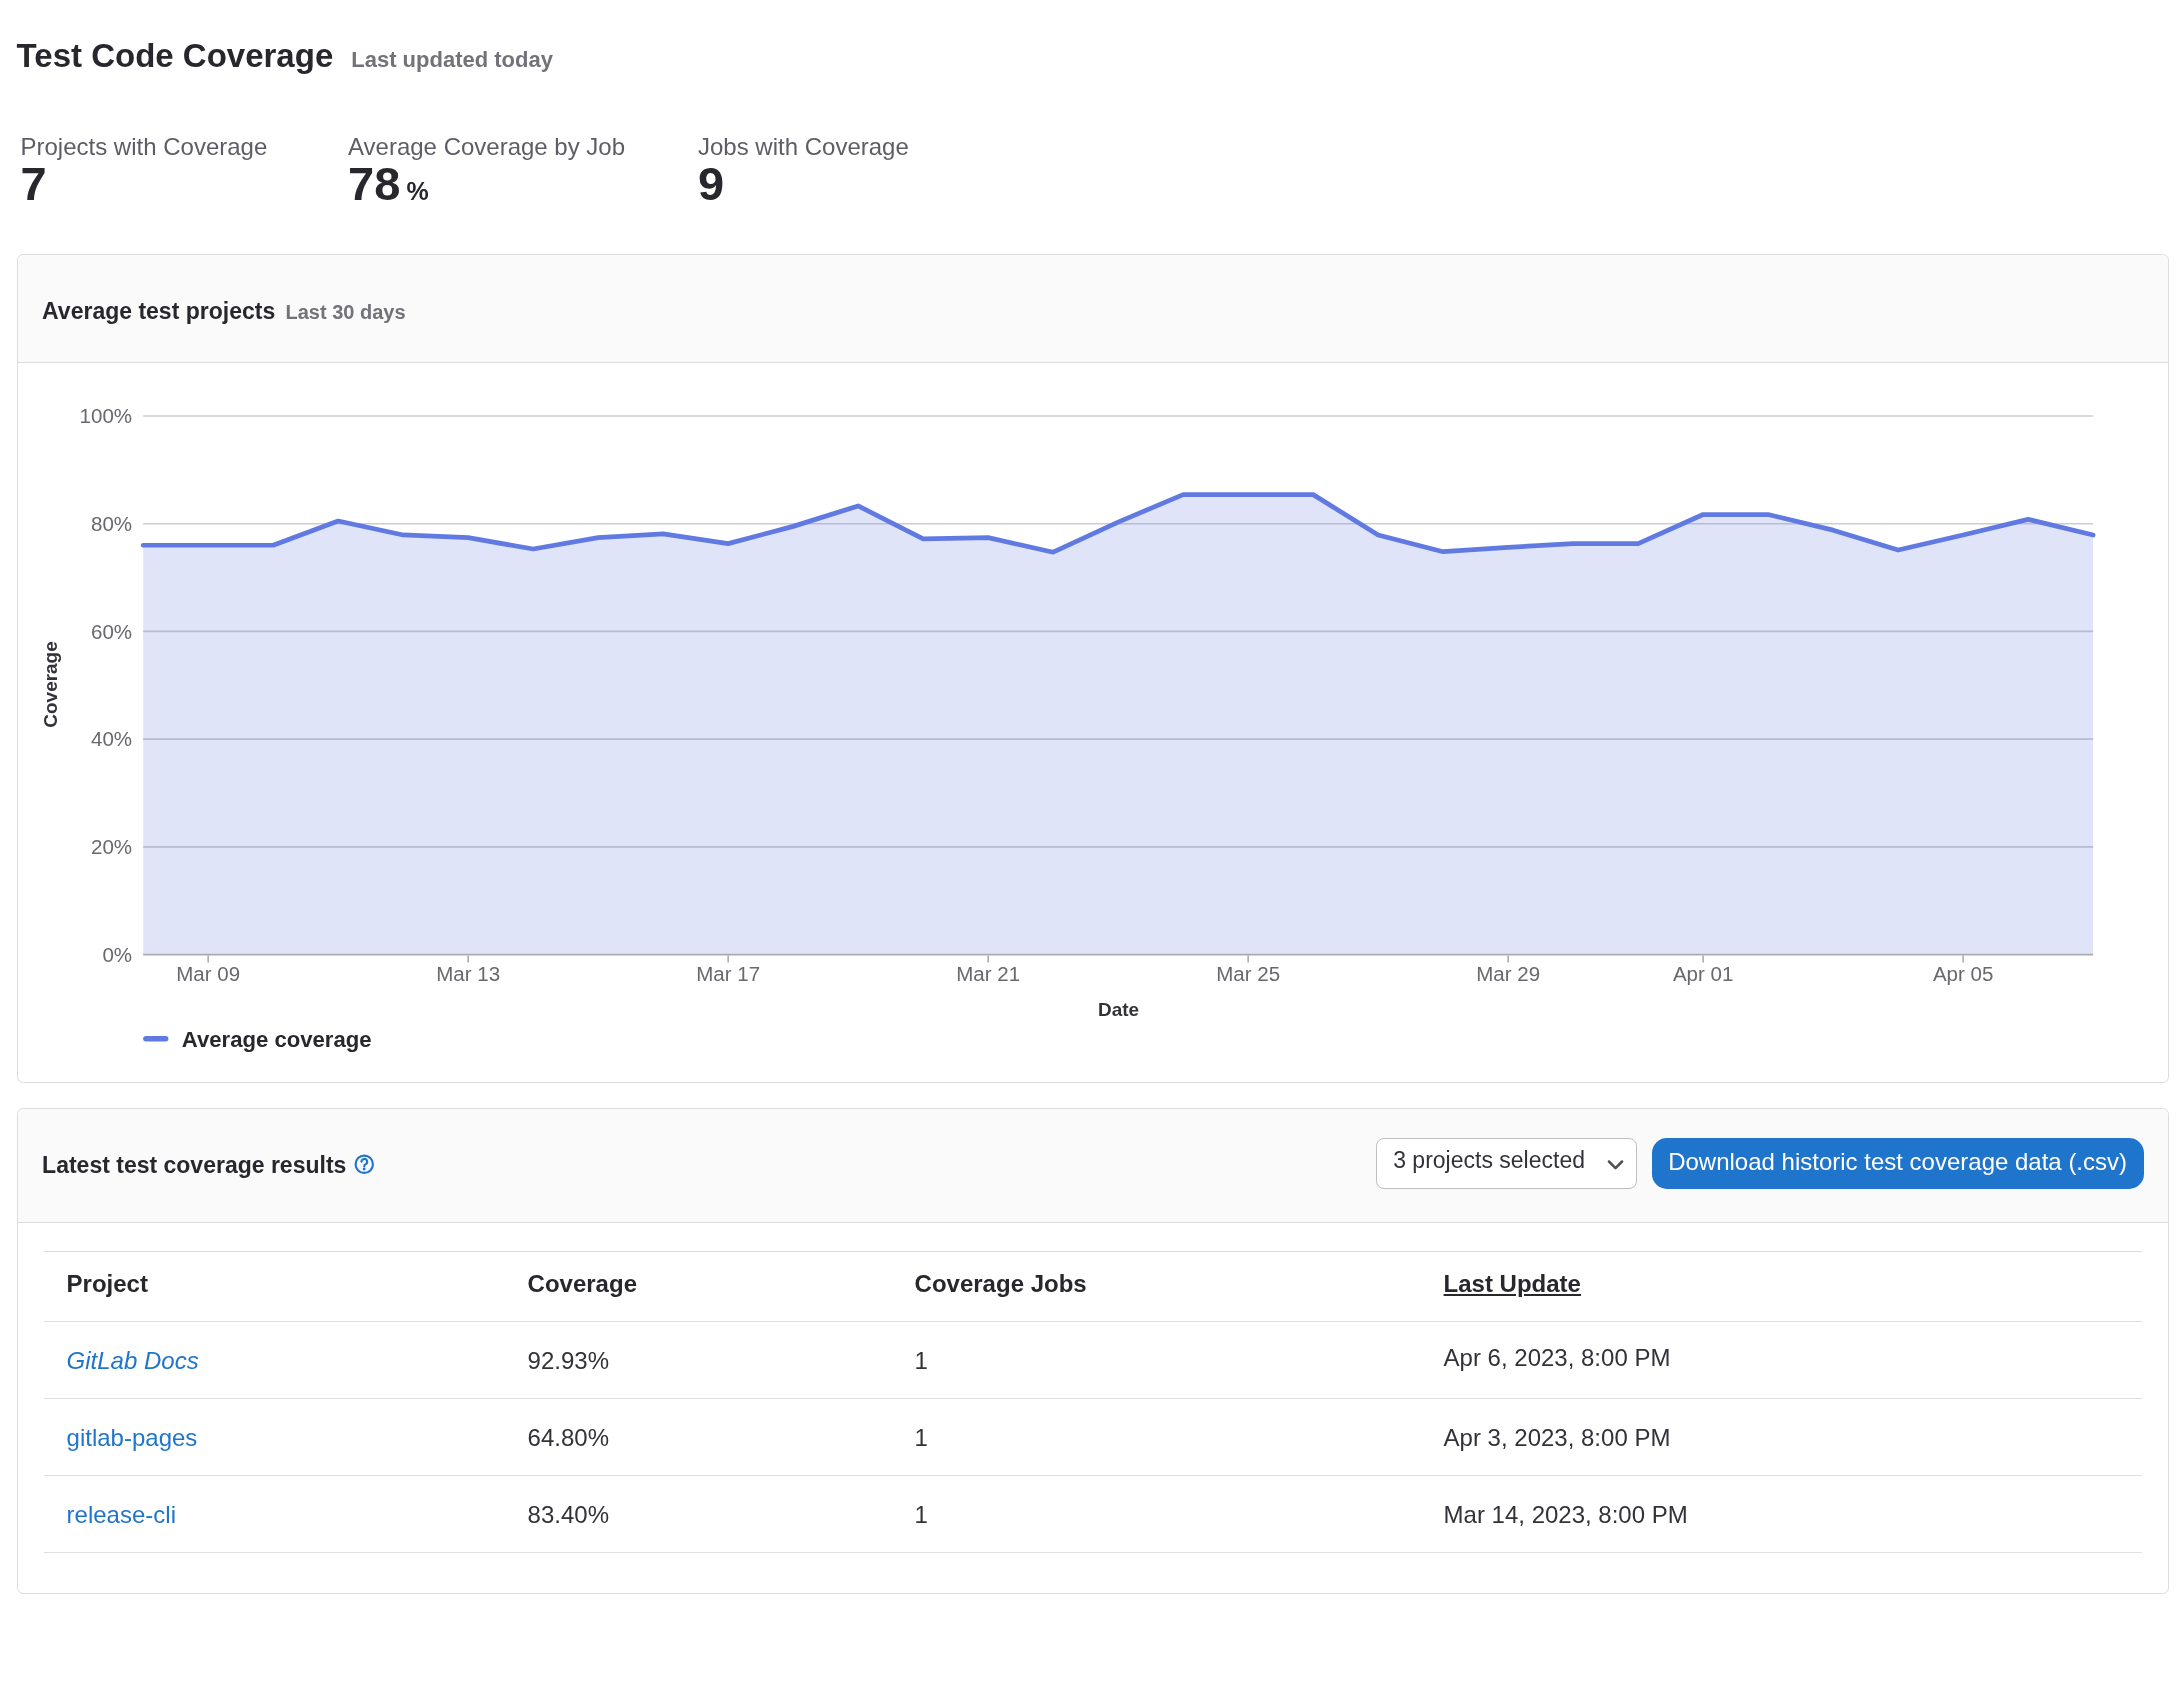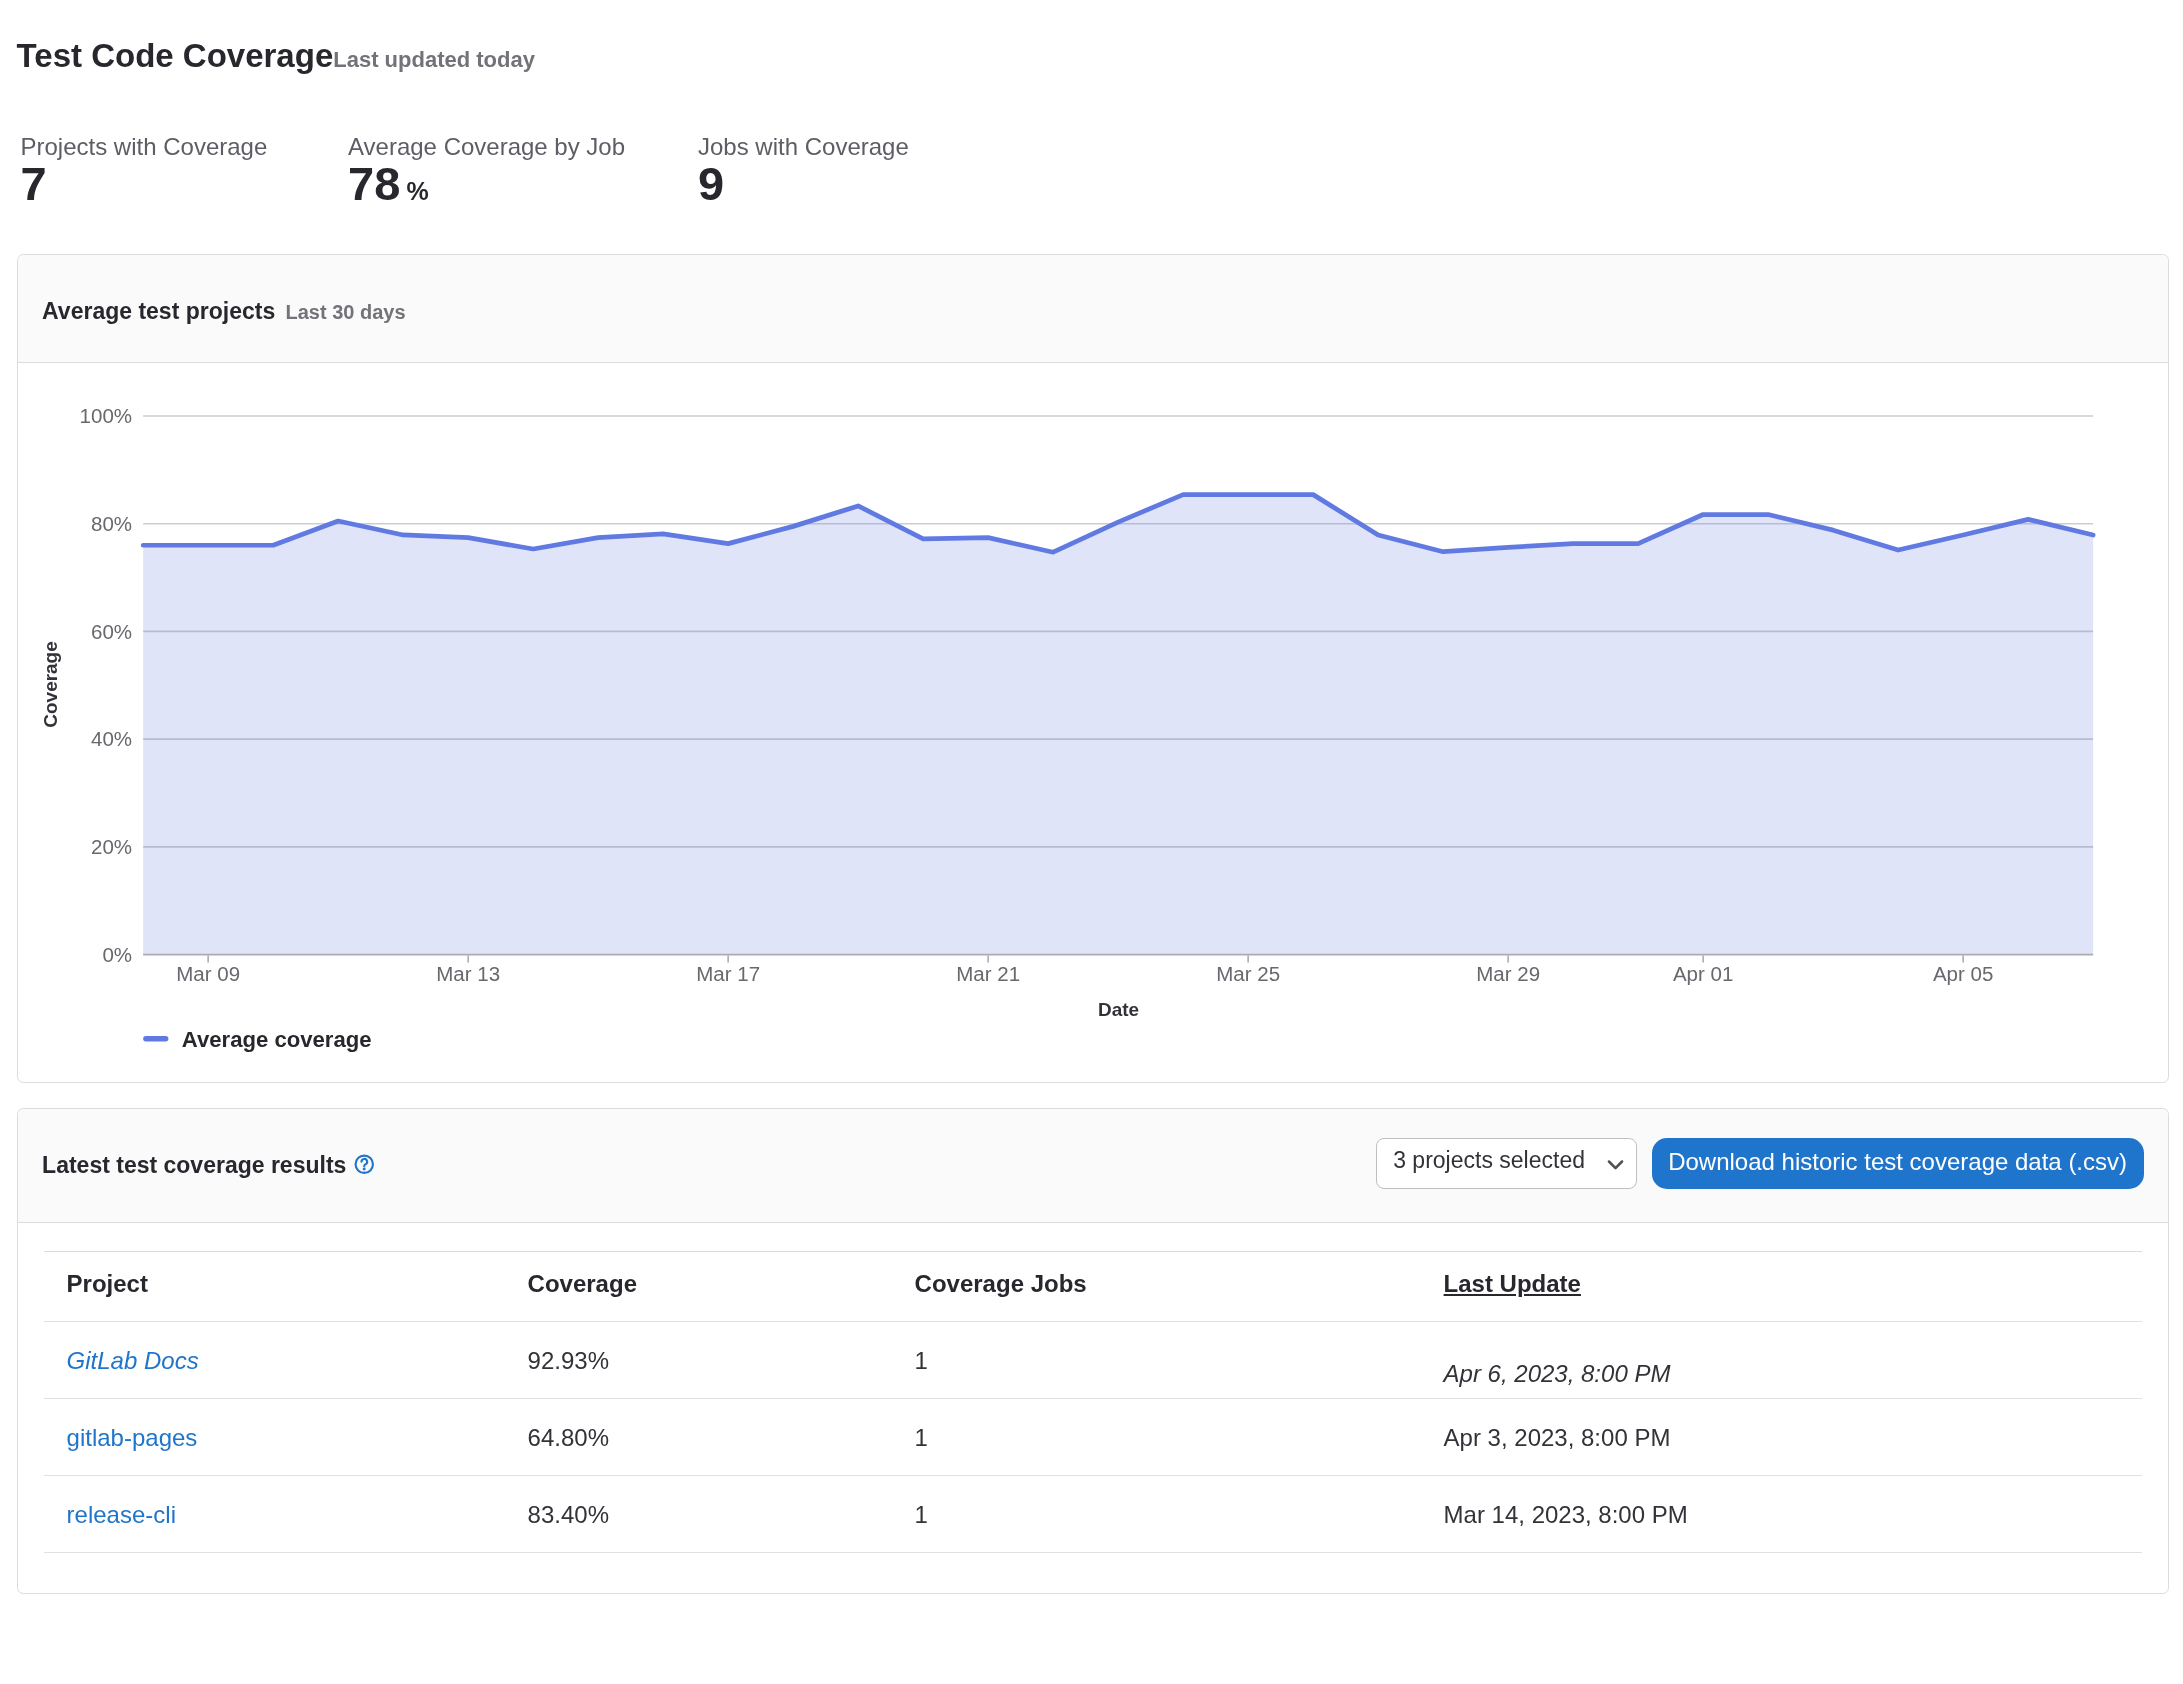--- a/index.html
+++ b/index.html
@@ -1,21 +1,21 @@
 <!DOCTYPE html>
 <html style="font-size:12.6px"><head>
 <meta charset="utf-8">
 <style>
 * { margin:0; padding:0; box-sizing:border-box; }
 html,body { width:2183px; height:1684px; background:#fff; font-family:"Liberation Sans", sans-serif; }
 body { position:relative; overflow:hidden; }
 .abs { position:absolute; }
 .titlerow { left:16.6px; top:37px; }
 .h1 { font-size:33px; font-weight:700; color:#28272d; line-height:38px; }
-.h1sub { font-size:22px; font-weight:700; color:#737278; margin-left:0; }
+.h1sub { font-size:22px; font-weight:700; color:#737278; margin-left:18px; }
 .statlabel { font-size:24px; color:#5e5d66; line-height:28.4px; }
 .statnum { font-size:47px; font-weight:700; color:#28272d; line-height:52px; }
 .statpct { font-size:25px; font-weight:700; color:#28272d; }
 .card { position:absolute; left:16.6px; width:2152px; background:#fff; border:1.6px solid #dcdcde; border-radius:6.3px; }
 .cardhead { background:#fafafa; border-bottom:1.6px solid #dcdcde; border-radius:6.3px 6.3px 0 0; padding-left:24.5px; }
 .cardtitle { font-size:23px; font-weight:700; color:#28272d; line-height:32px; }
 .cardsub { font-size:20px; font-weight:700; color:#737278; margin-left:10.3px; }
 .dd { position:absolute; background:#fff; border:1.6px solid #bfbfc3; border-radius:8px; color:#333238; font-size:23px; line-height:23px; }
 .btnblue { position:absolute; background:#1f75cb; border-radius:6.3px; color:#fff; font-size:24px; line-height:24px; text-align:center; }
 .tbl { position:absolute; left:26px; top:142px; width:2098px; }
@@ -104,21 +104,21 @@
       <div class="trow head">
         <div class="cell h c1" style="top:18px;">Project</div>
         <div class="cell h c2" style="top:18px;">Coverage</div>
         <div class="cell h c3" style="top:18px;">Coverage Jobs</div>
         <div class="cell h c4" style="top:18px;text-decoration:underline;">Last Update</div>
       </div>
       <div class="trow data">
         <div class="cell c1 link" style="top:24.5px;font-style:italic;">GitLab Docs</div>
         <div class="cell c2" style="top:24.5px;">92.93%</div>
         <div class="cell c3" style="top:24.5px;">1</div>
-        <div class="cell c4" style="top:38px;font-style:italic;">Apr 6, 2023, 8:00 PM</div>
+        <div class="cell c4" style="top:22px;">Apr 6, 2023, 8:00 PM</div>
       </div>
       <div class="trow data">
         <div class="cell c1 link" style="top:24.5px;">gitlab-pages</div>
         <div class="cell c2" style="top:24.5px;">64.80%</div>
         <div class="cell c3" style="top:24.5px;">1</div>
         <div class="cell c4" style="top:24.5px;">Apr 3, 2023, 8:00 PM</div>
       </div>
       <div class="trow data">
         <div class="cell c1 link" style="top:24.5px;">release-cli</div>
         <div class="cell c2" style="top:24.5px;">83.40%</div>

